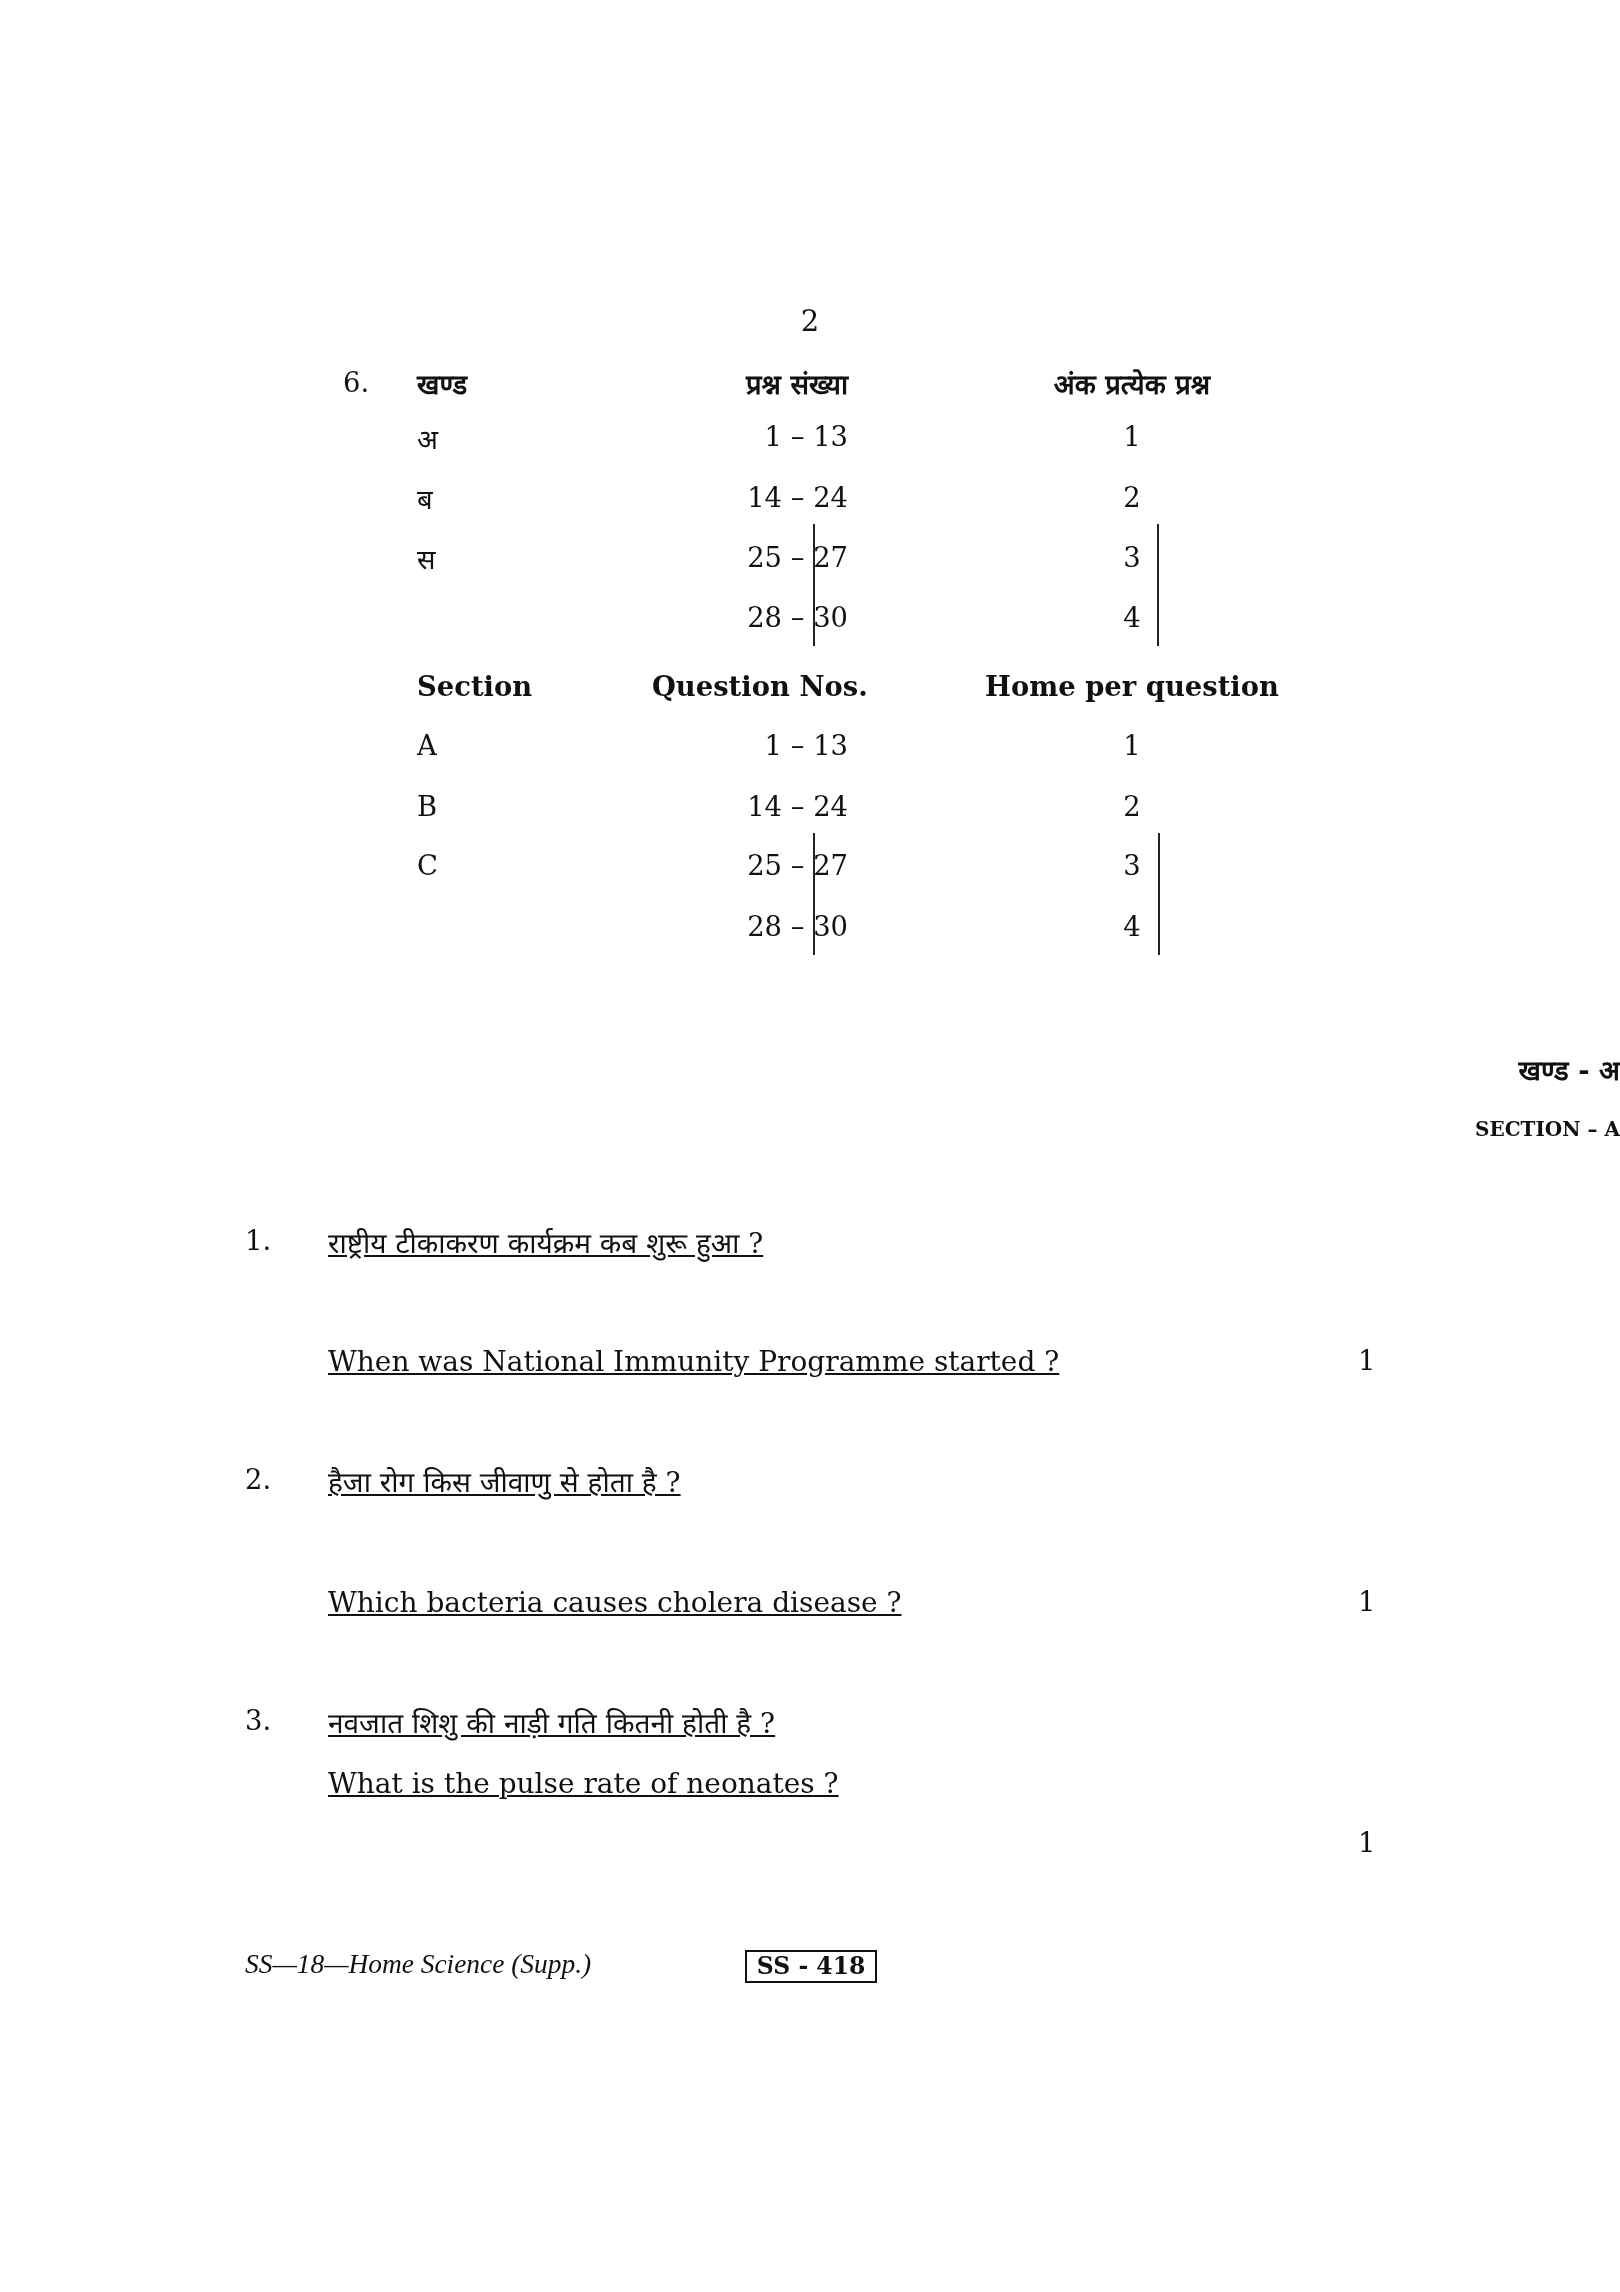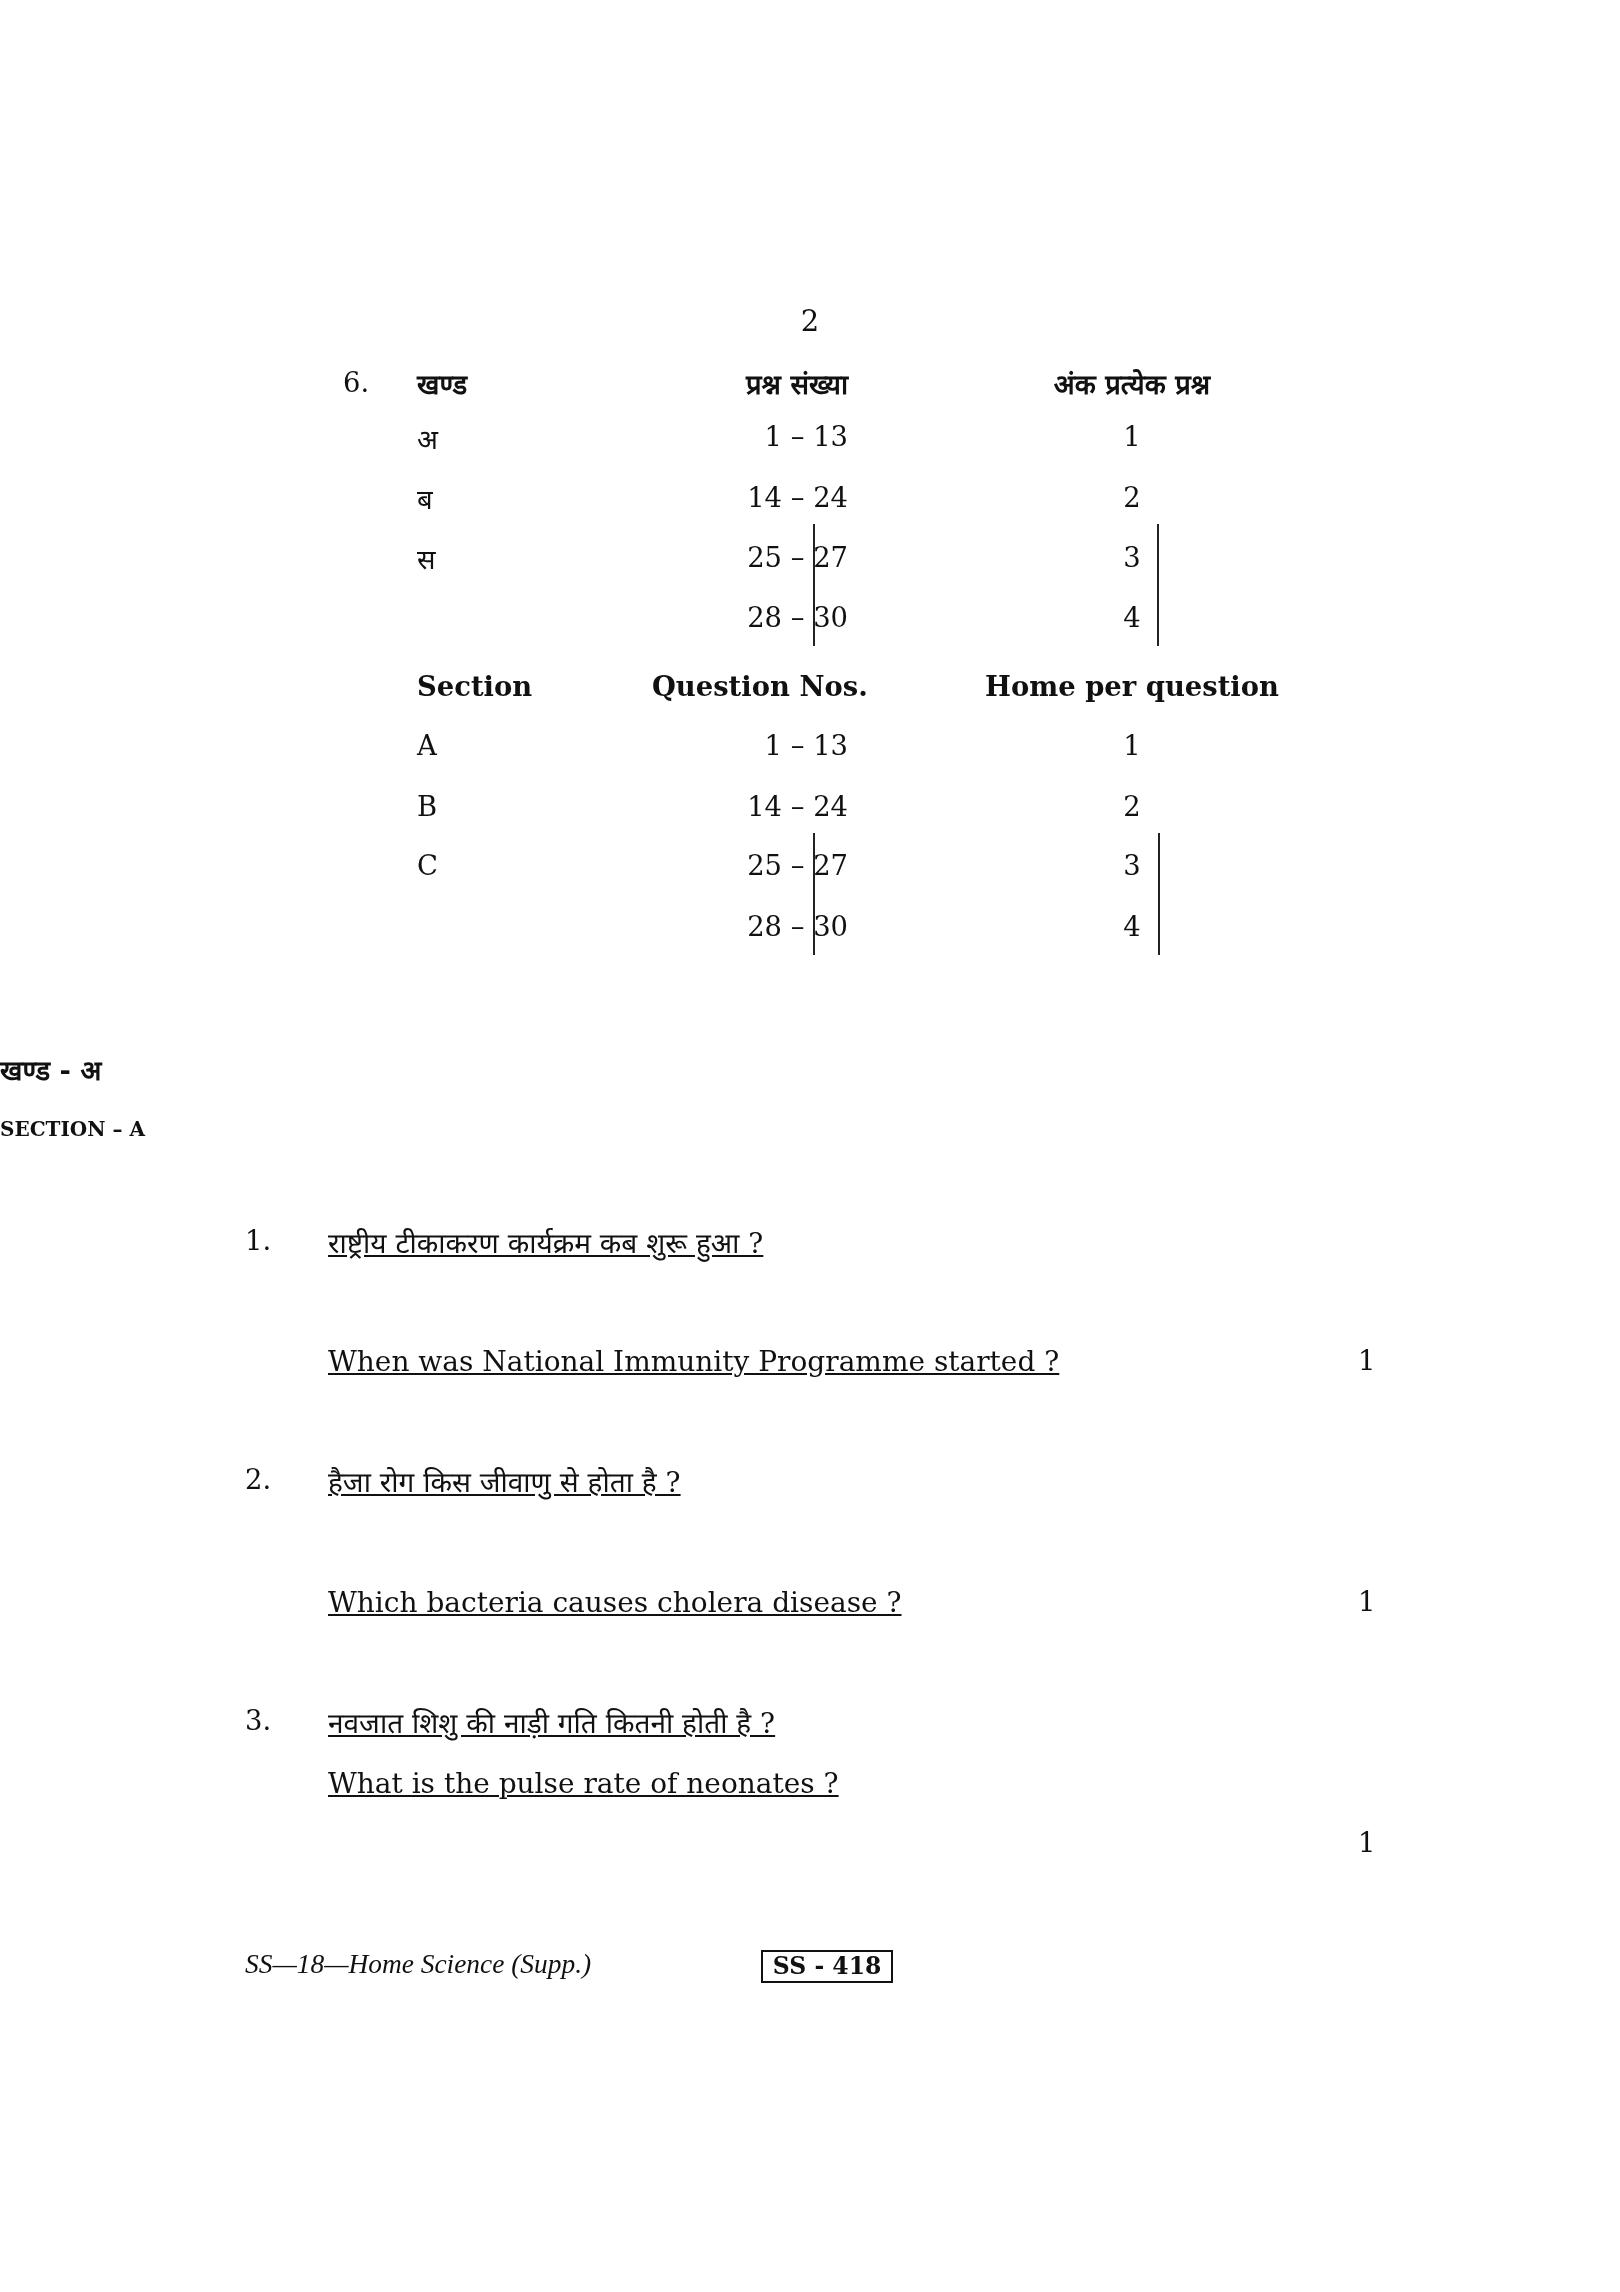--- a/index.html
+++ b/index.html
@@ -7,28 +7,28 @@
          font-family:"DejaVu Serif", "Liberation Serif", serif; color:#111; }
   .abs { position:absolute; white-space:nowrap; }
   .page-num { left:0; width:1620px; text-align:center; top:304px; font-size:29px; }
   .qnum-6 { left:343px; top:367px; font-size:27.4px; }
   .th { font-weight:bold; font-size:27.4px; }
   .cell { font-size:27.4px; }
   .c1 { left:417px; }
   .c2 { left:652px; width:196px; text-align:right; }
   .c3 { left:985px; width:294px; text-align:center; }
   .vline { position:absolute; width:2px; background:#222; }
-  .center { left:0; width:1620px; text-align:left; }
+  .center { left:0; width:1620px; text-align:right; }
   .sec-hi { font-size:27.4px; font-weight:bold; }
   .sec-en { font-size:20px; font-weight:bold; font-family:"DejaVu Serif", serif; }
   .qn { left:245px; font-size:27.4px; }
   .qt { left:328px; font-size:28px;text-decoration:underline; }
   .qm { left:1358px; font-size:27.4px; }
   .footer { left:245px; top:1949px; font-size:27.4px; font-style:italic; font-family:"Liberation Serif", serif; }
-  .code-box { left:745px; top:1950px; border:2.9px solid #111; padding:0 9.8px; font-size:23.5px; font-weight:bold; line-height:29px;margin-left:16px; }
+  .code-box { left:745px; top:1950px; border:2.9px solid #111; padding:0 9.8px; font-size:23.5px; font-weight:bold; line-height:29px; }
 </style>
 </head>
 <body>
 
 <div class="abs page-num">2</div>
 
 <div class="abs qnum-6">6.</div>
 
 <div>
   <div class="abs th c1" style="top:365px">खण्ड</div>

